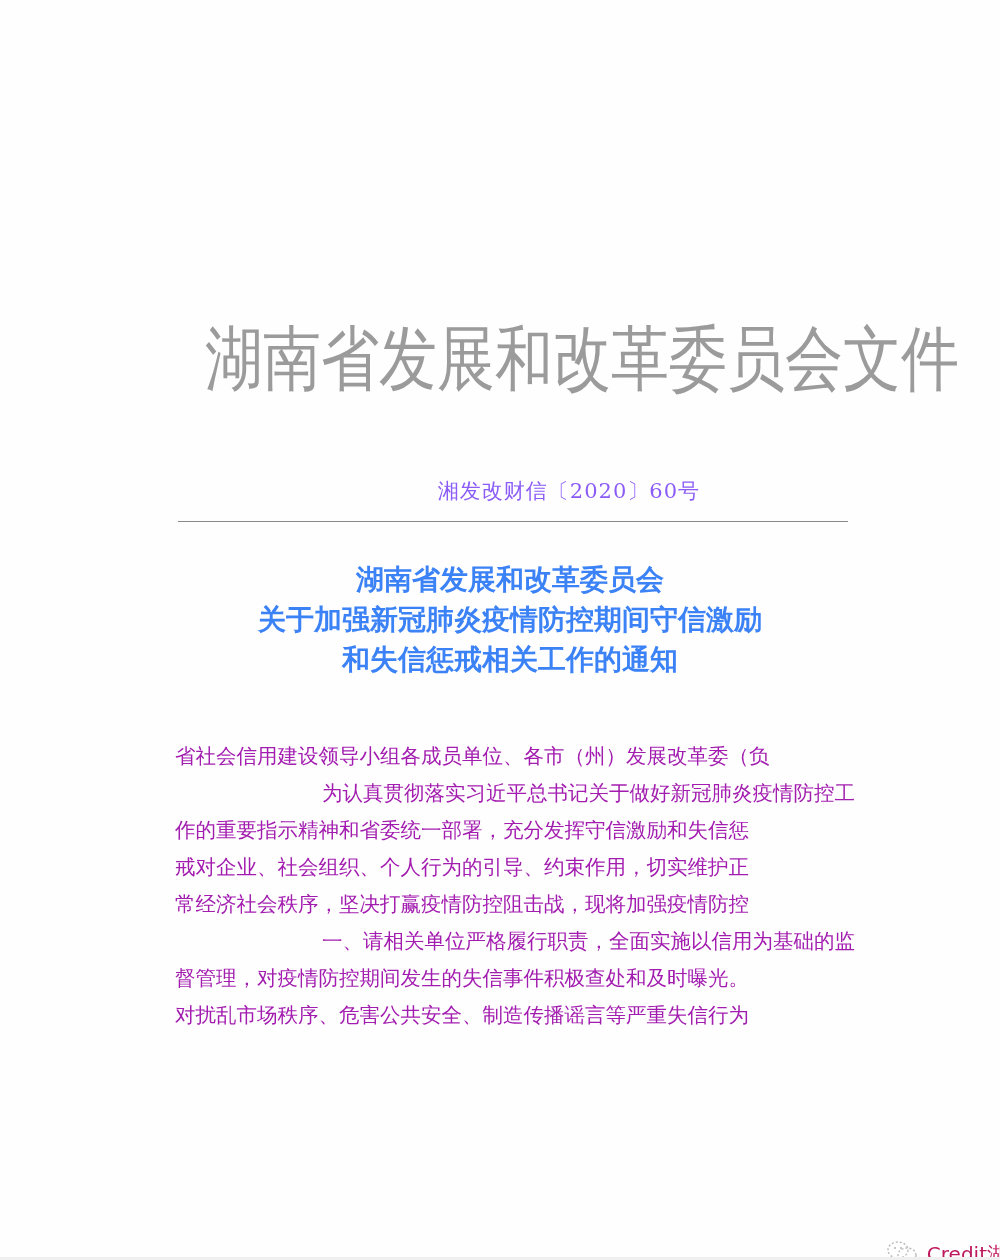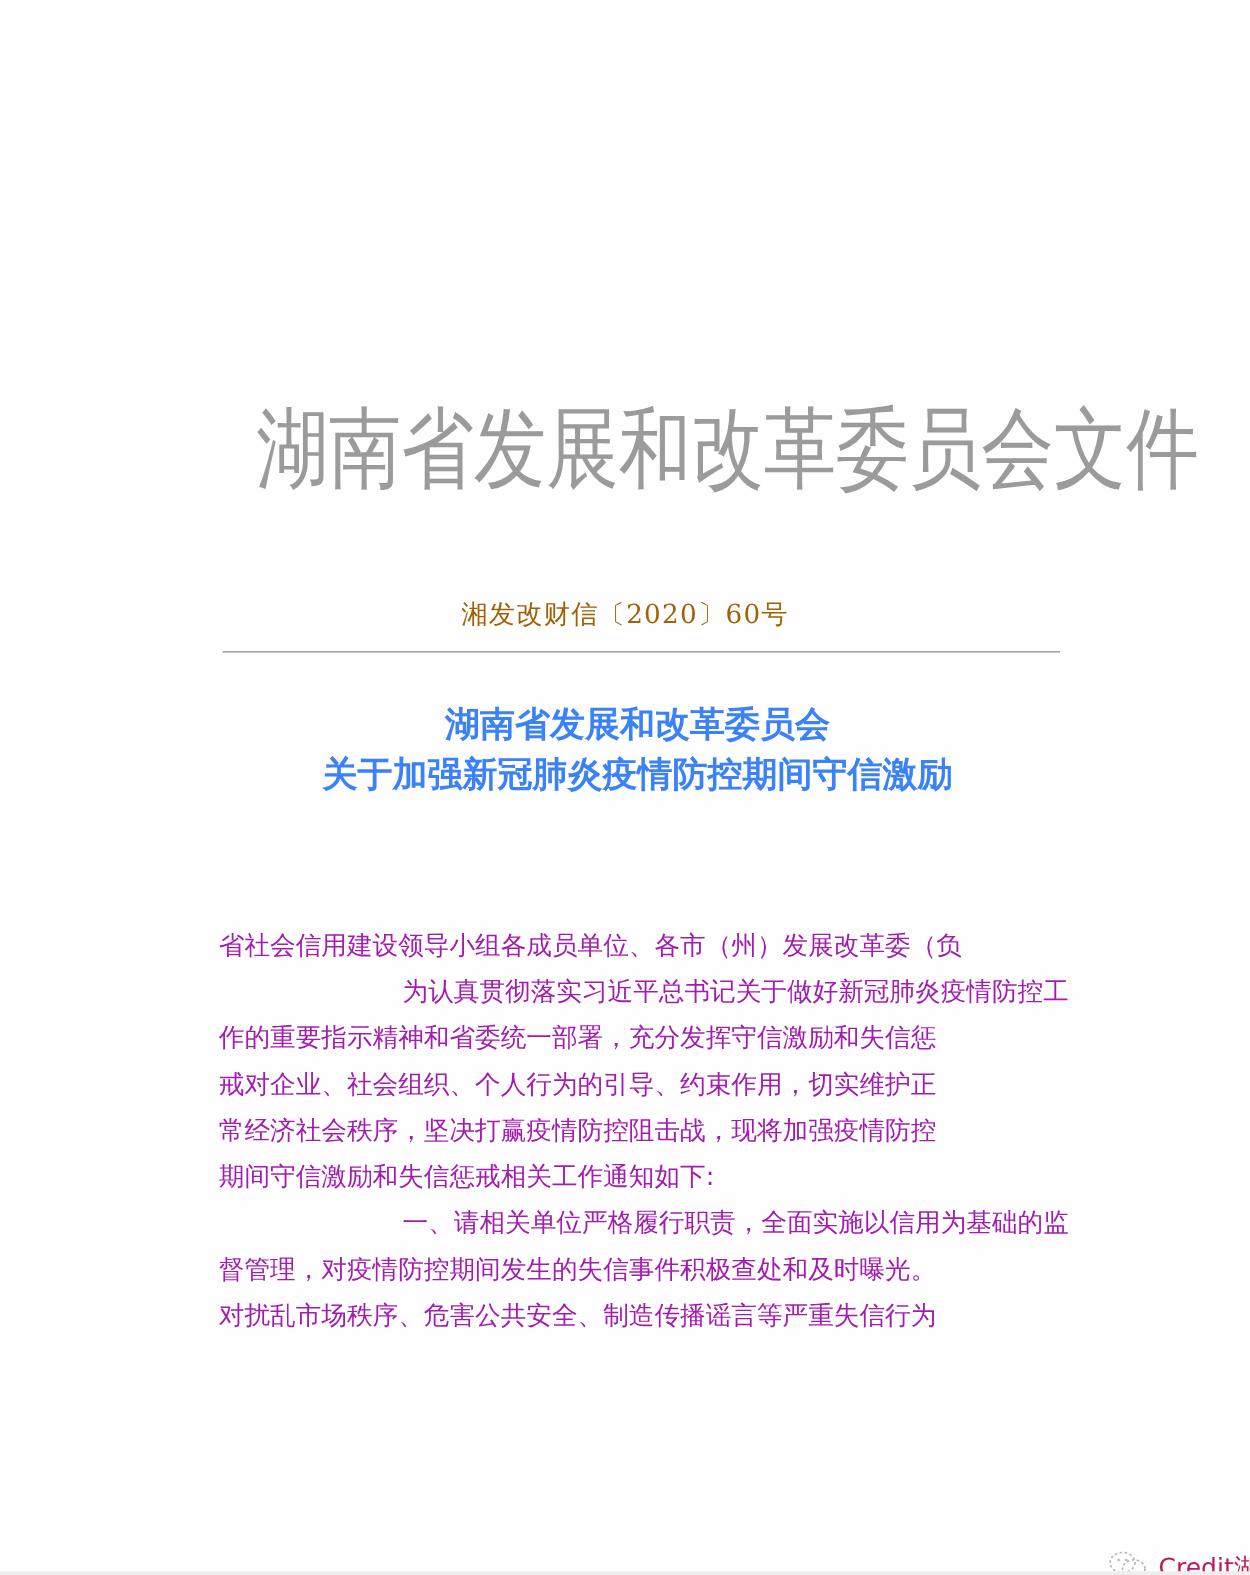--- a/index.html
+++ b/index.html
@@ -36,24 +36,24 @@
     line-height: 80px;
     transform: scaleY(1.22);
     transform-origin: top center;
     white-space: nowrap;
   }
   .doc-number {
     position: absolute;
     left: 300px;
     top: 477px;
     width: 400px;
-    text-align: center;
+    text-align: right;
     font-family: "DejaVu Serif", serif;
     font-size: 21px;
-    color: #a16207;
+    color: #8b5cf6;
     letter-spacing: 1px;
     white-space: nowrap;
   }
   .divider {
     position: absolute;
     left: 178px;
     top: 521px;
     width: 670px;
     height: 1px;
     background: #8a8a8a;
@@ -111,29 +111,29 @@
 
   <div class="doc-header">湖南省发展和改革委员会文件</div>
 
   <div class="doc-number">湘发改财信〔2020〕60号</div>
 
   <div class="divider"></div>
 
   <div class="title">
     <div>湖南省发展和改革委员会</div>
     <div>关于加强新冠肺炎疫情防控期间守信激励</div>
+    <div>和失信惩戒相关工作的通知</div>
   </div>
 
   <div class="body-text">
     <div class="line">省社会信用建设领导小组各成员单位、各市（州）发展改革委（负</div>
     <div class="line indent">为认真贯彻落实习近平总书记关于做好新冠肺炎疫情防控工</div>
     <div class="line">作的重要指示精神和省委统一部署，充分发挥守信激励和失信惩</div>
     <div class="line">戒对企业、社会组织、个人行为的引导、约束作用，切实维护正</div>
     <div class="line">常经济社会秩序，坚决打赢疫情防控阻击战，现将加强疫情防控</div>
-    <div class="line">期间守信激励和失信惩戒相关工作通知如下:</div>
     <div class="line indent">一、请相关单位严格履行职责，全面实施以信用为基础的监</div>
     <div class="line">督管理，对疫情防控期间发生的失信事件积极查处和及时曝光。</div>
     <div class="line">对扰乱市场秩序、危害公共安全、制造传播谣言等严重失信行为</div>
   </div>
 
   <div class="watermark">
     <span>
       <svg width="34" height="26" viewBox="0 0 34 26">
         <g fill="none" stroke="#b5b5b5" stroke-width="1.3" stroke-dasharray="2 2">
           <ellipse cx="13" cy="11" rx="10" ry="8"></ellipse>

